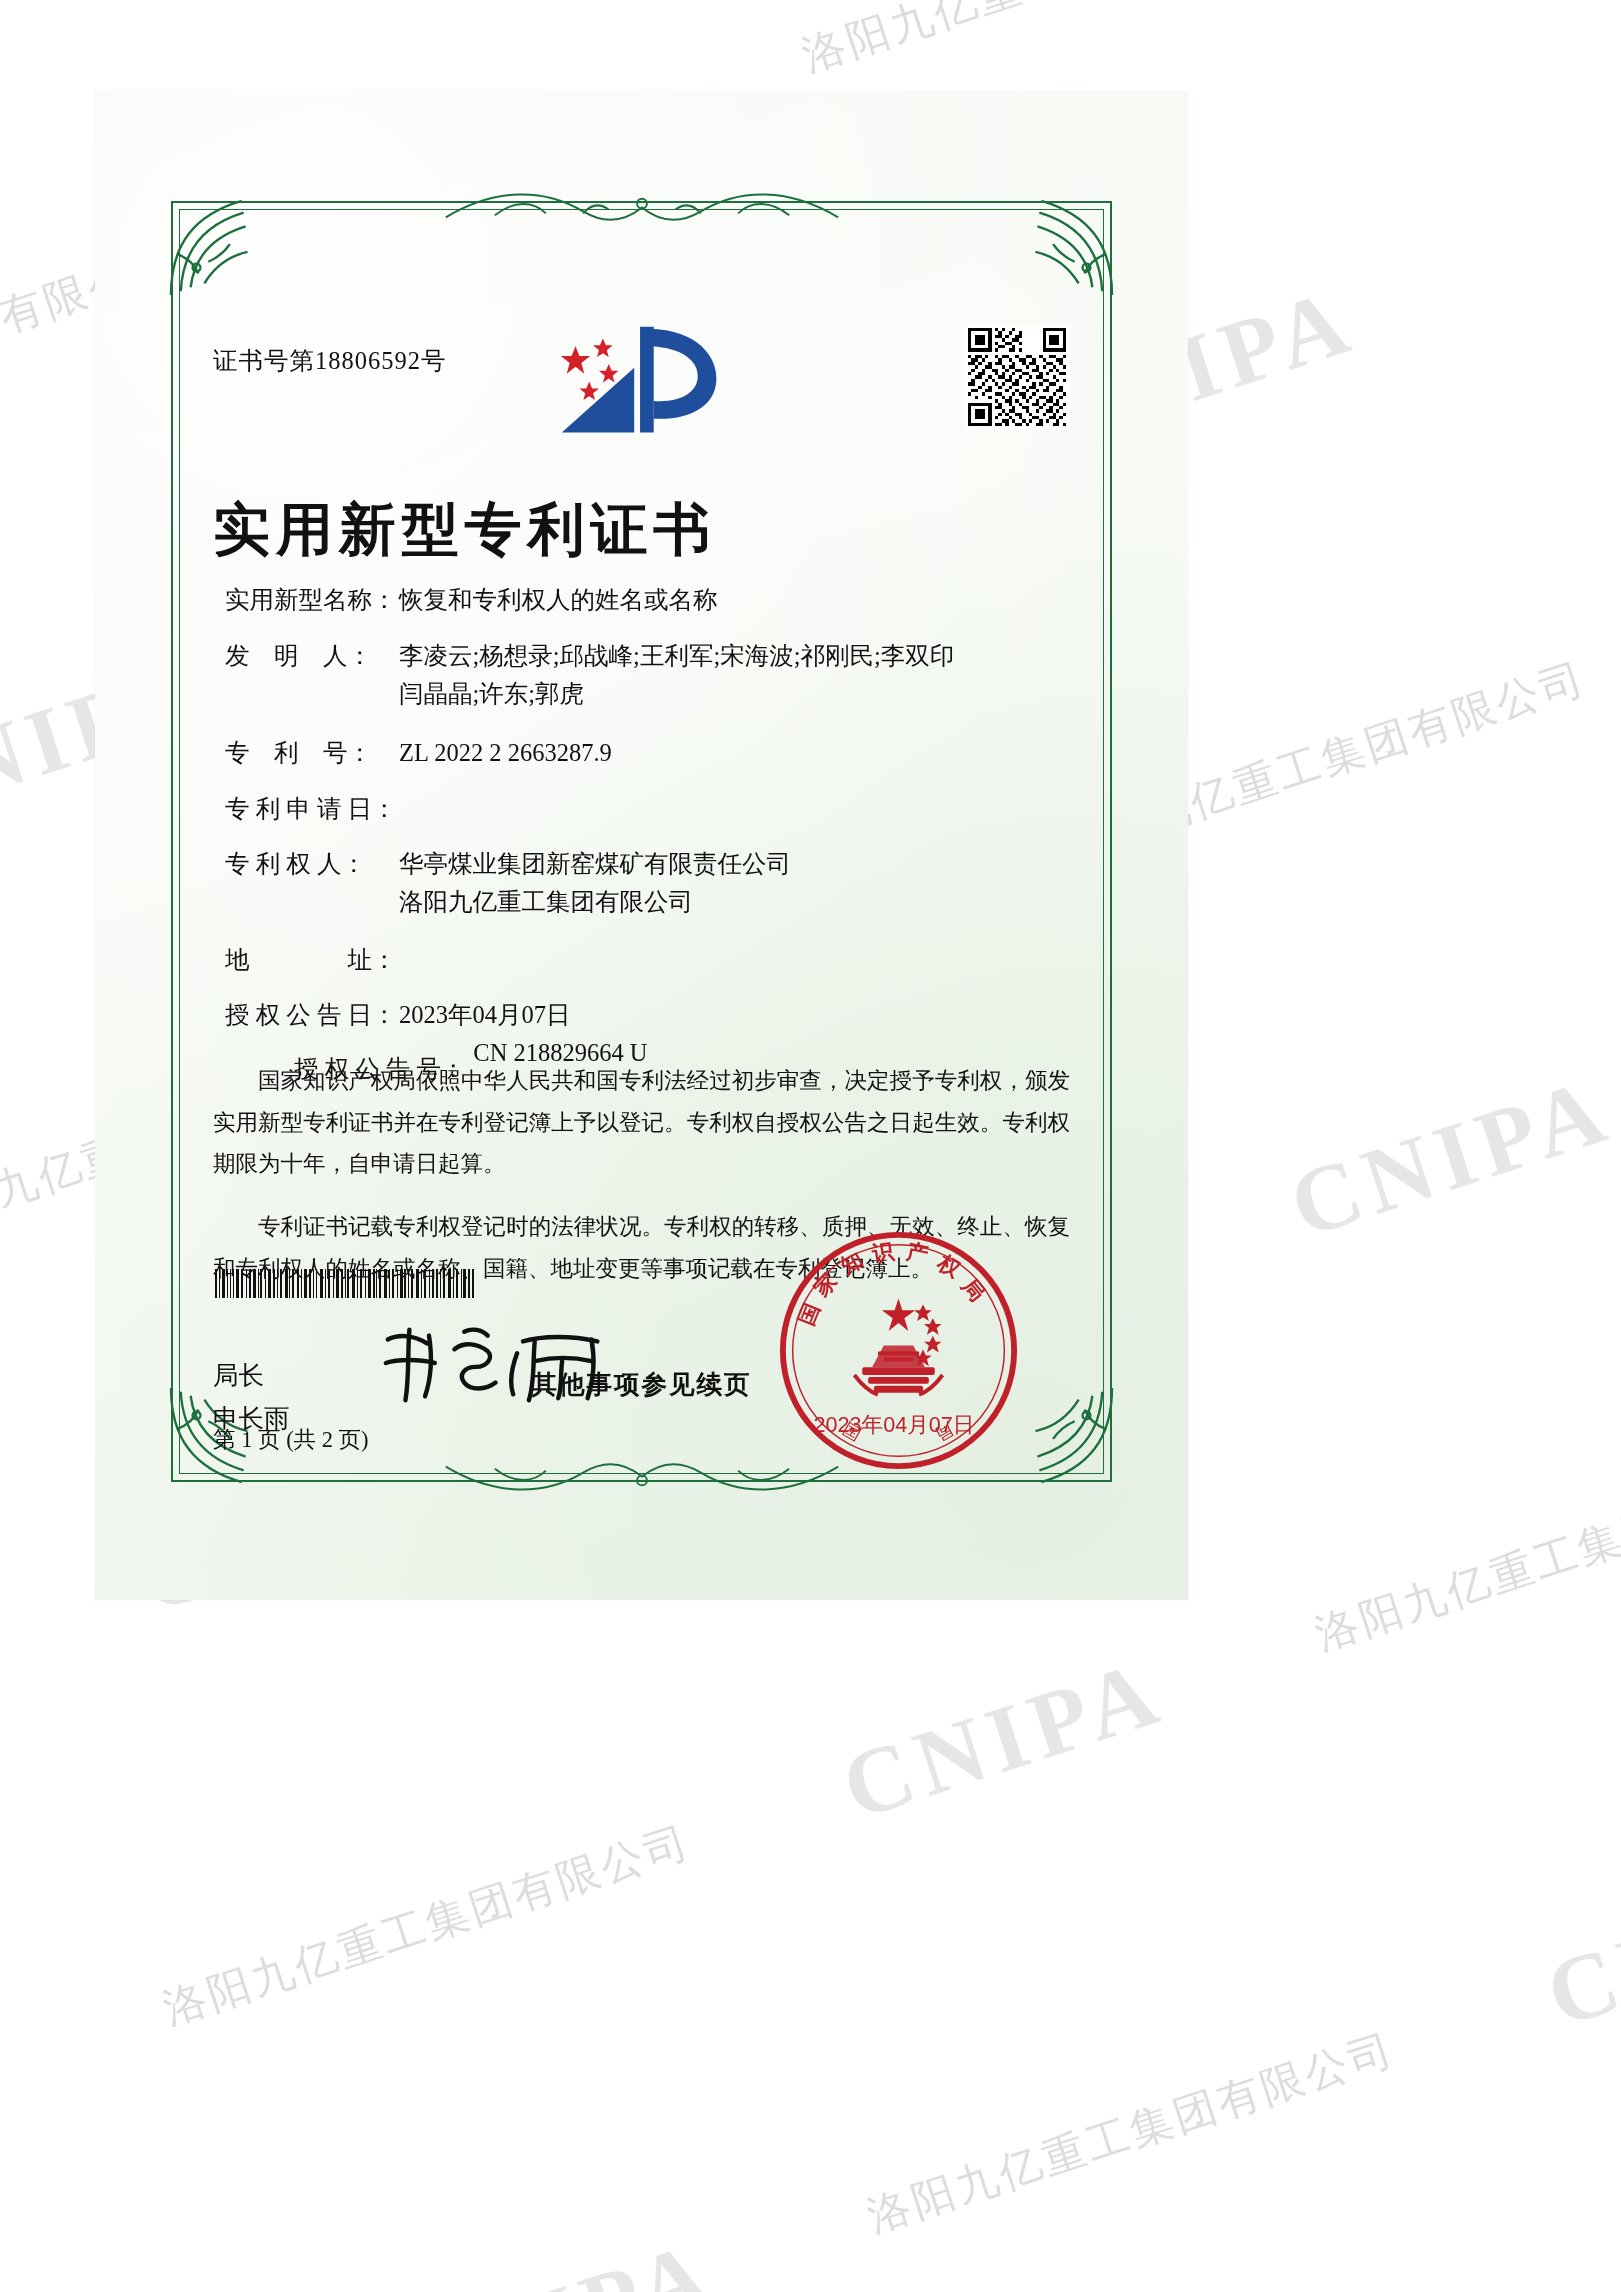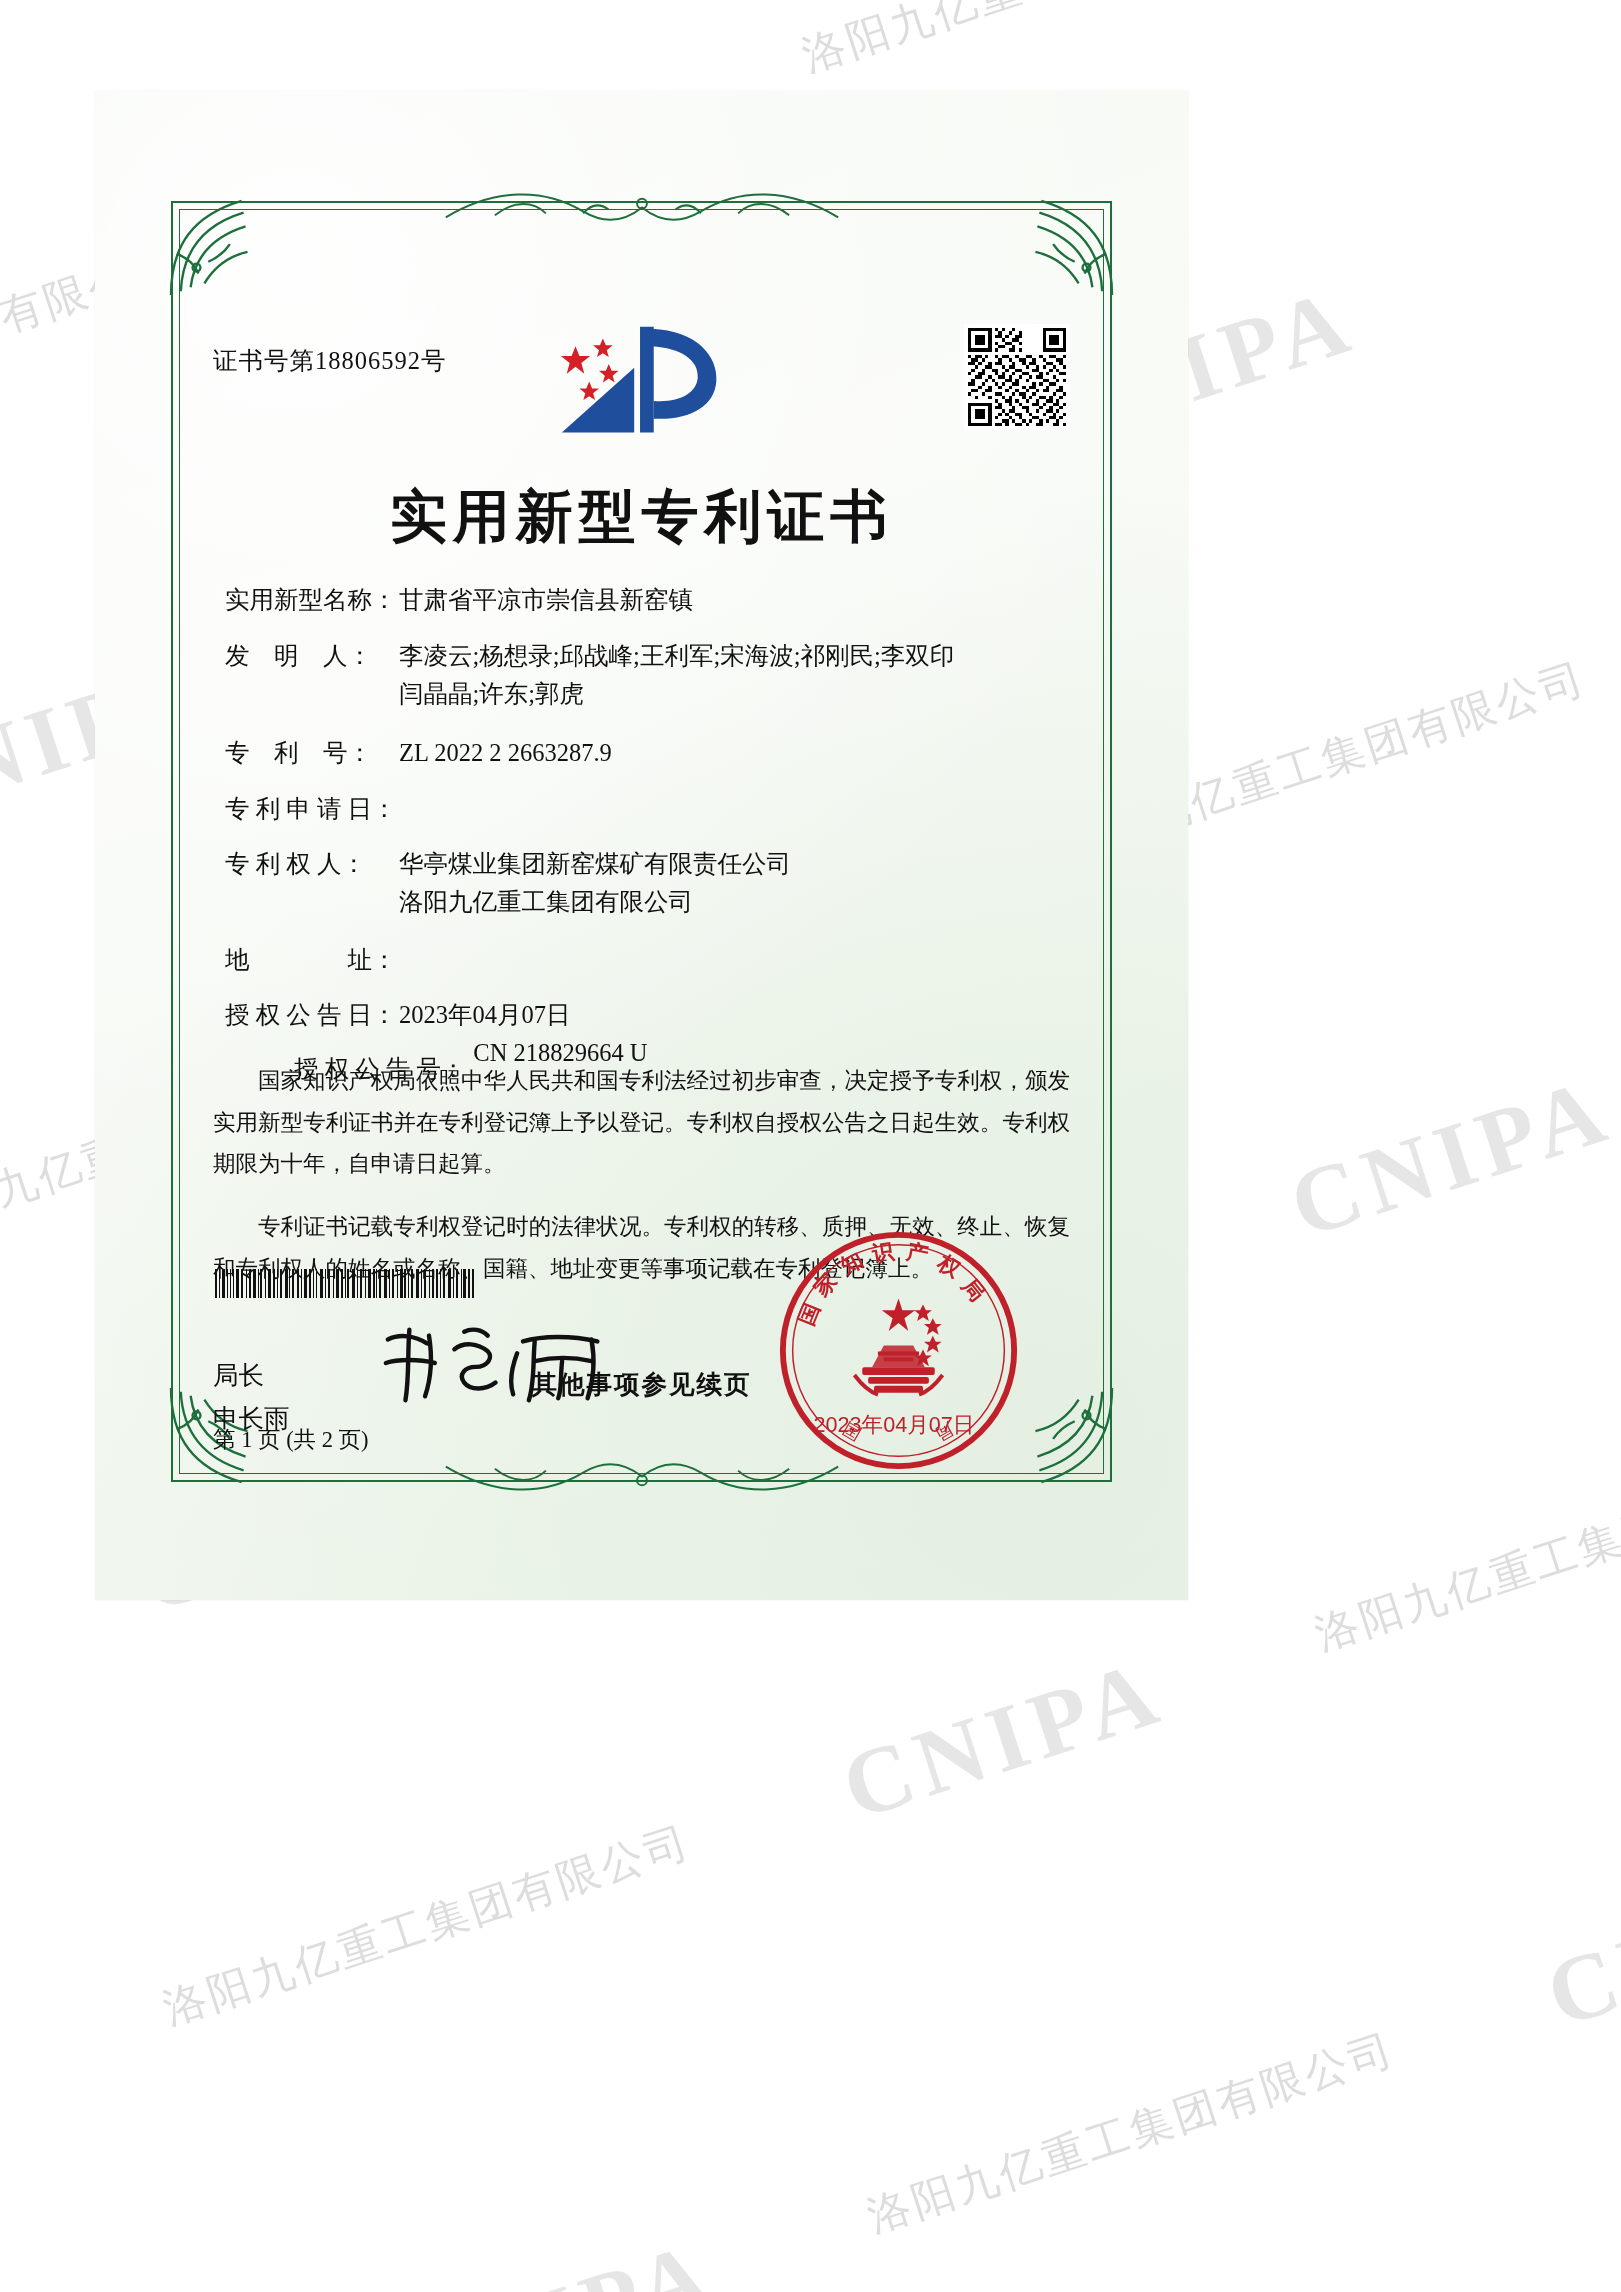--- a/index.html
+++ b/index.html
@@ -153,22 +153,21 @@
     background: #fff;
     padding: 3.9px;
     box-sizing: border-box;
   }
   .qr svg { width: 100%; height: 100%; display: block; }
 
   .title {
     position: absolute;
     left: 0;
     right: 0;
-    top: 231px;
-    text-align: center;
+    top: 244px;
     font-size: 57px;
     font-weight: bold;
     letter-spacing: 5.9px;
     font-family: "Liberation Serif", serif;
   }
 
   .fields {
     position: absolute;
     left: 12px;
     right: 0;
@@ -617,21 +616,21 @@
         </g>
       </svg>
     </div>
 
     <div class="title">实用新型专利证书</div>
 
     <div class="fields">
 
       <div class="row tight">
         <div class="lbl">实用新型名称：</div>
-        <div class="val">甘肃省平凉市崇信县新窑镇</div>
+        <div class="val">恢复和专利权人的姓名或名称</div>
       </div>
 
       <div class="row inventors">
         <div class="lbl">发　明　人：</div>
         <div class="val">
           <span class="sub">李凌云;杨想录;邱战峰;王利军;宋海波;祁刚民;李双印</span>
           <span class="sub">闫晶晶;许东;郭虎</span>
         </div>
       </div>
 

